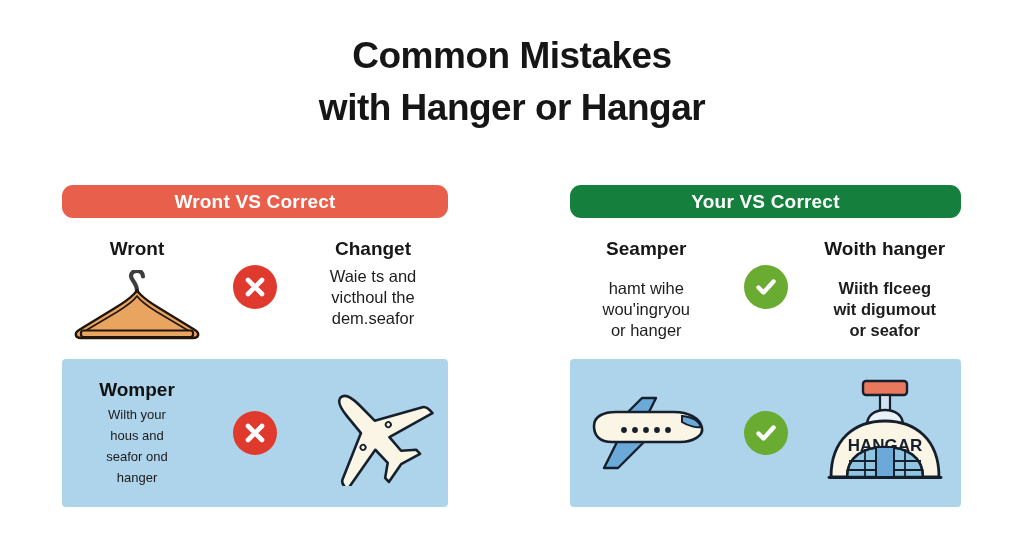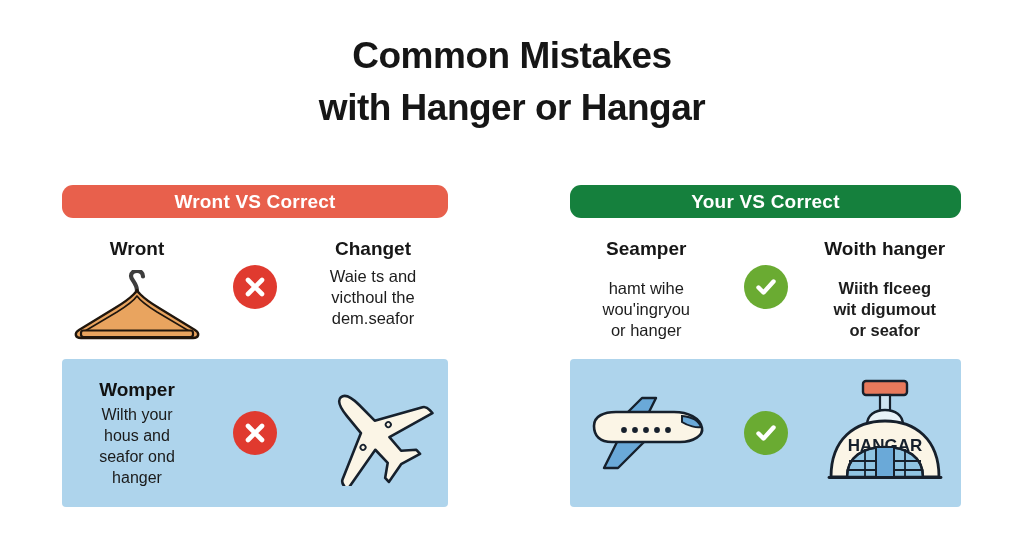--- a/index.html
+++ b/index.html
@@ -128,21 +128,21 @@
     justify-content: center;
     height: 100%;
   }
   .blue-head {
     font-size: 19px;
     font-weight: bold;
     color: #111111;
     margin-bottom: 3px;
   }
   .blue-body {
-    font-size: 16px;
+    font-size: 13px;
     line-height: 21px;
     color: #1a1a1a;
     text-align: center;
   }
   .blue-badge-slot {
     flex: 0 0 86px;
     display: flex;
     align-items: center;
     justify-content: center;
   }

